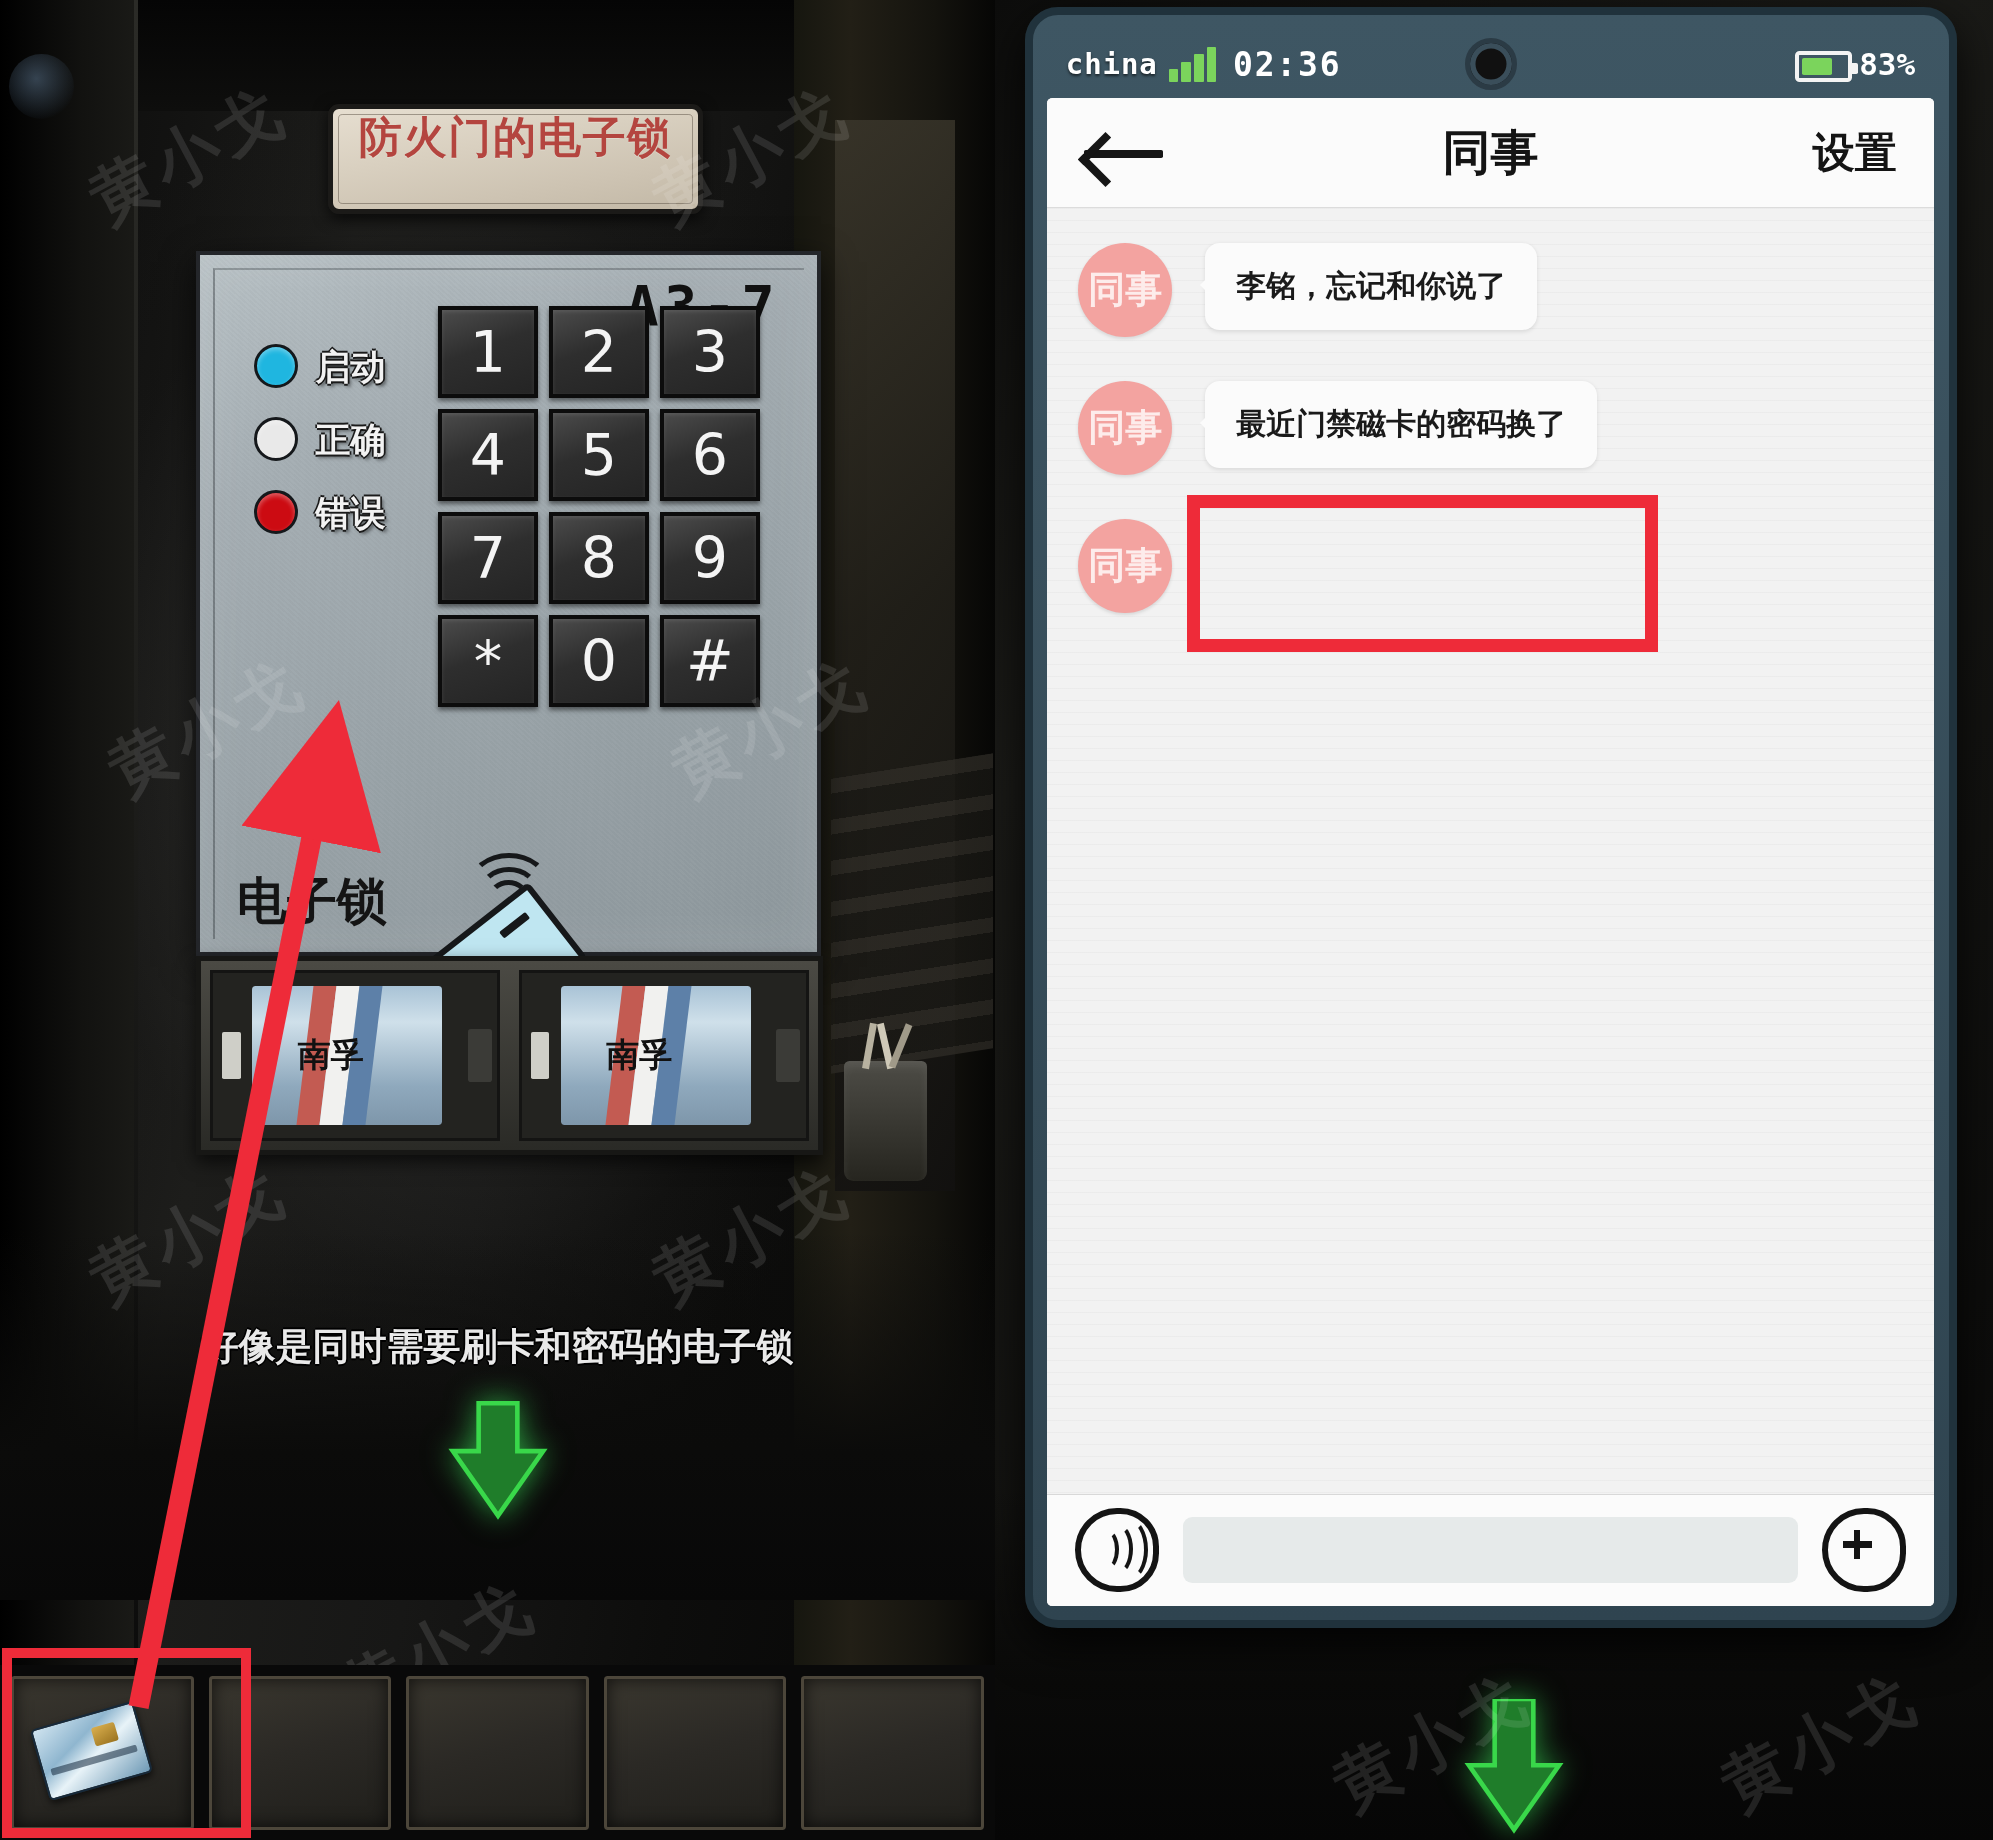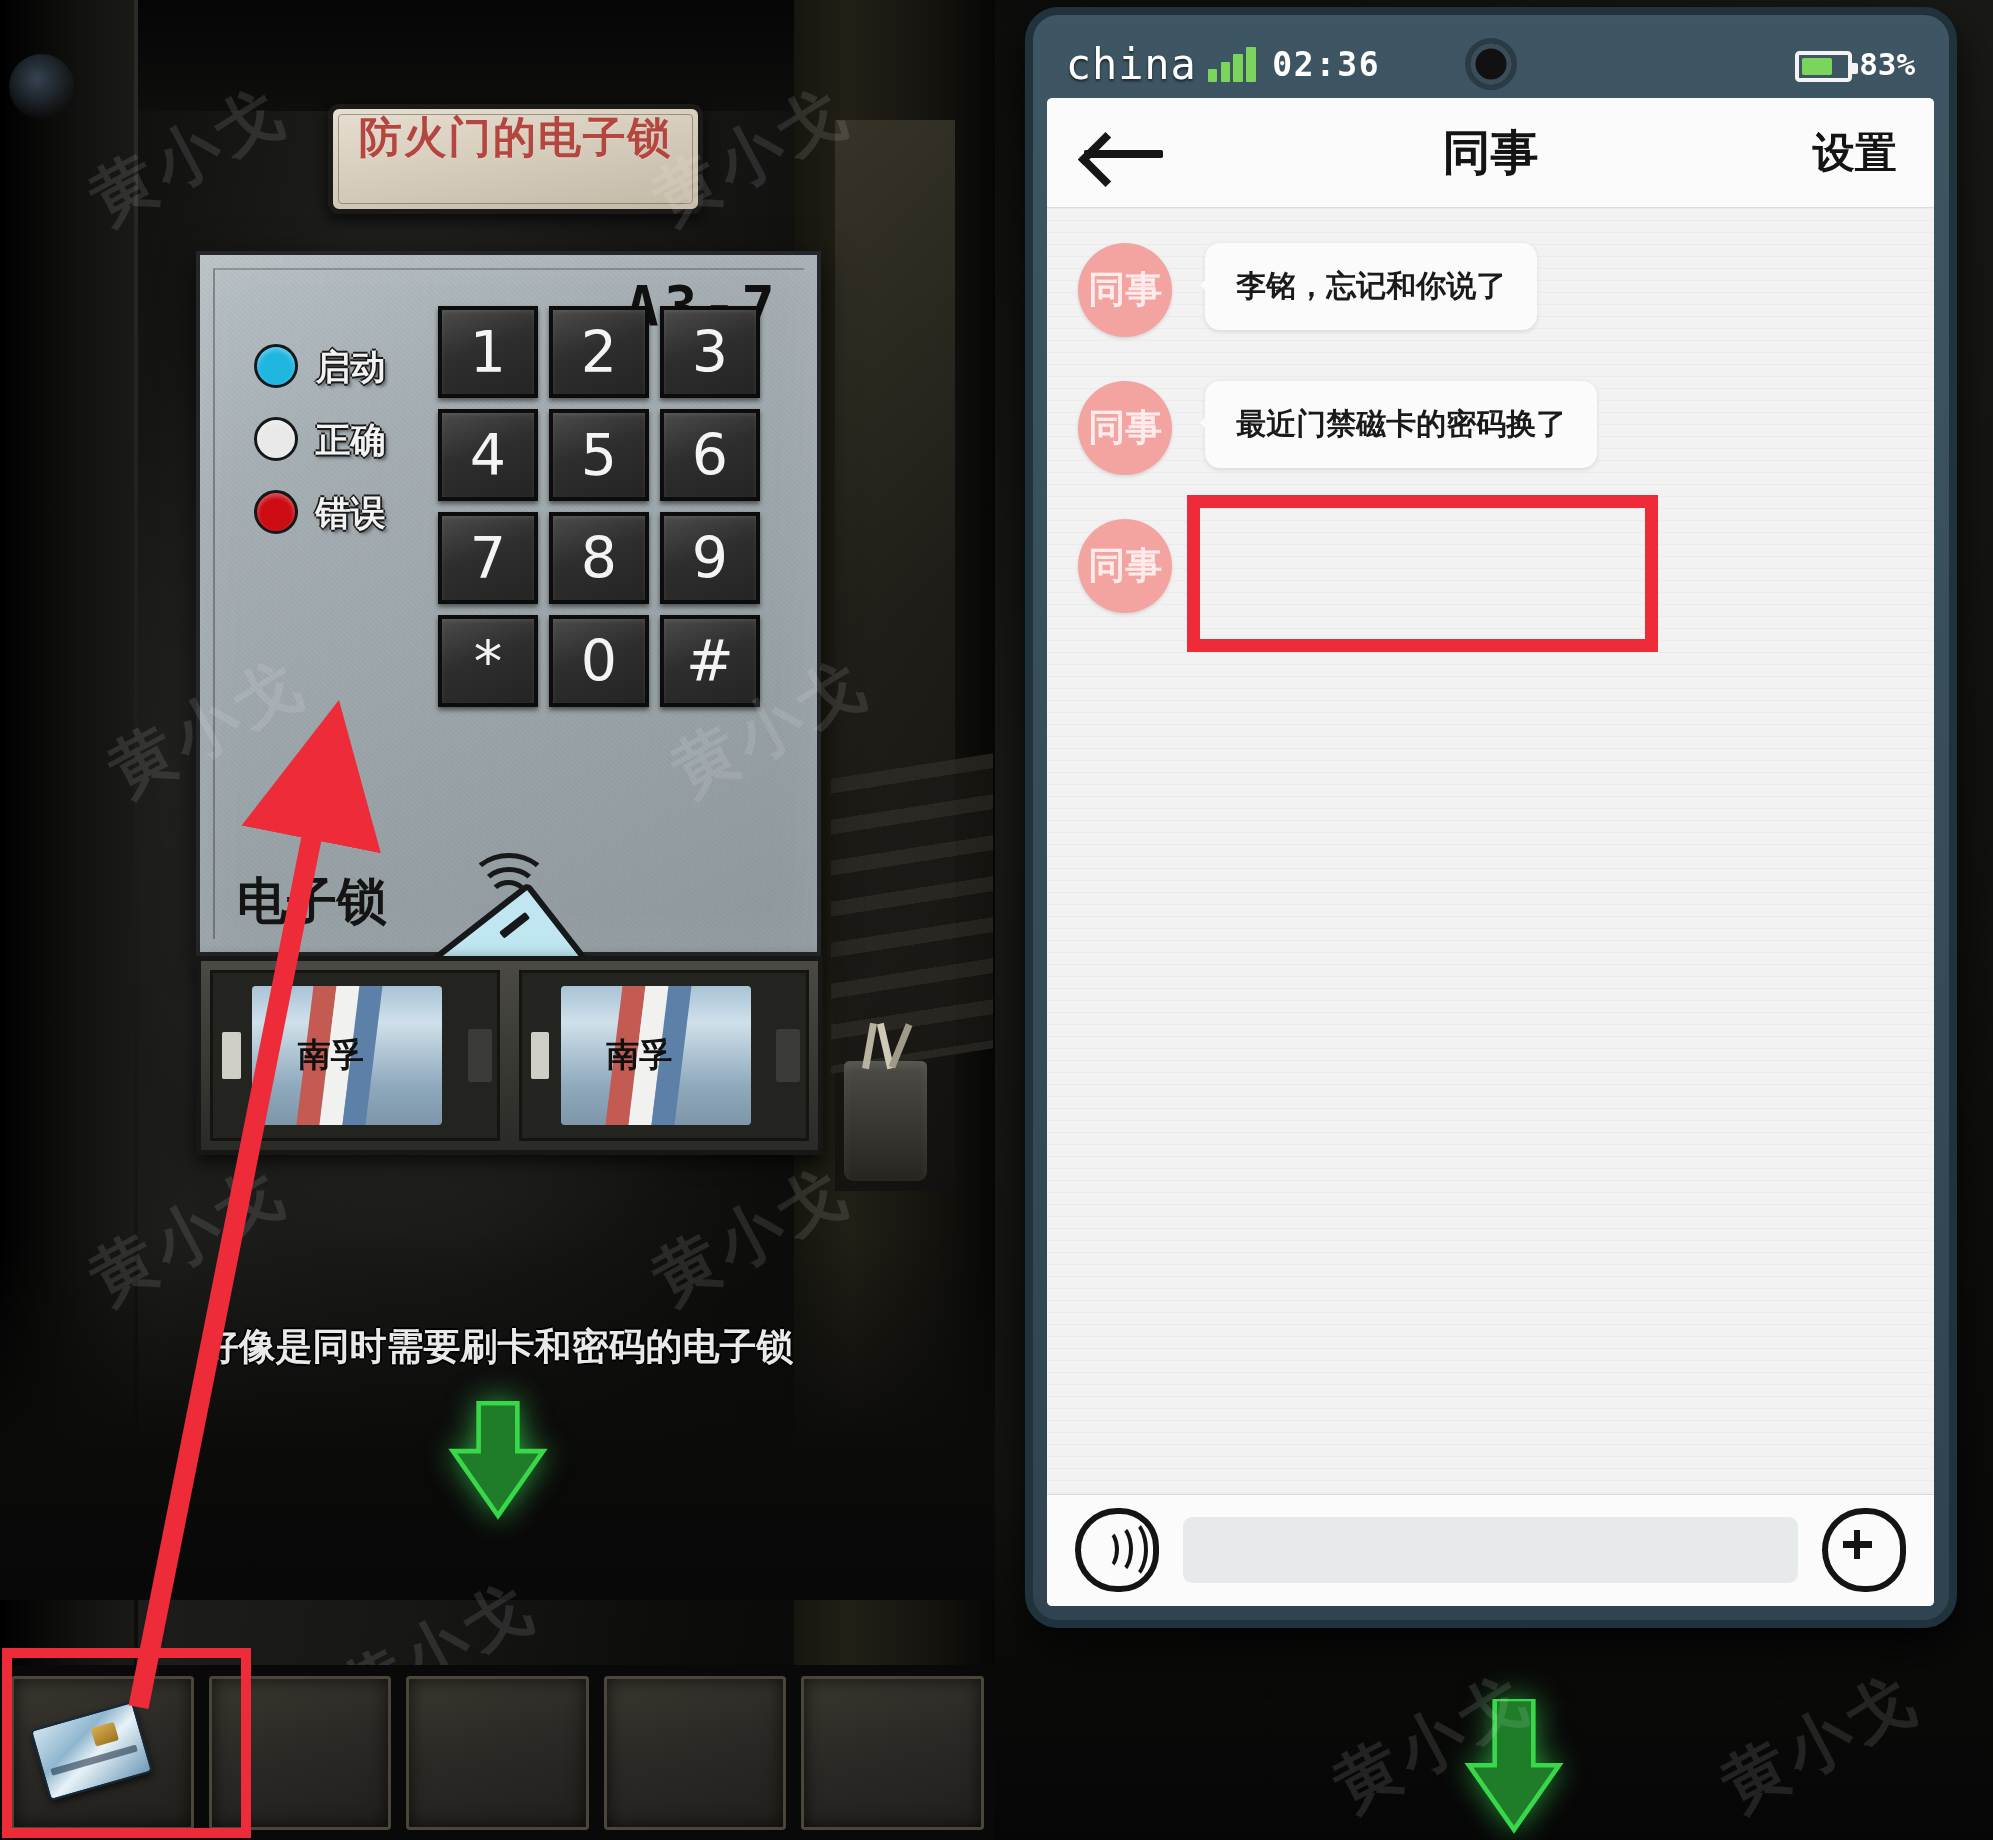--- a/index.html
+++ b/index.html
@@ -142,21 +142,21 @@
     background:linear-gradient(140deg,#0d0d0c 0%,#1a1a17 30%,#121210 62%,#070707 100%);overflow:hidden;}
   .phone-floor{position:absolute;left:0;bottom:0;width:999px;height:351px;
     background:linear-gradient(180deg,rgba(10,10,9,0),#0a0a09 55%,#060606 100%);}
   .phone-darrow{position:absolute;left:52%;bottom:0px;transform:translateX(-50%);}
   .phone-darrow svg{filter:drop-shadow(0 0 14.8px rgba(60,230,90,.6));}
 
   .phone{position:absolute;left:29.5px;top:7.4px;width:932px;height:1621px;border-radius:33px;
     background:linear-gradient(180deg,#3e5663,#2f4450);border:8.3px solid #20323c;
     box-shadow:0 16.6px 46px rgba(0,0,0,.8);box-sizing:border-box;padding:14.8px;}
   .status{height:68px;display:flex;align-items:center;padding:0 18.5px;color:#fff;position:relative;}
-  .carrier{font-size:42px;font-weight:normal;font-family:"DejaVu Sans Mono","Liberation Mono",monospace;
+  .carrier{font-size:29px;font-weight:bold;font-family:"DejaVu Sans Mono","Liberation Mono",monospace;
     letter-spacing:0.9px;text-shadow:0 1.8px 2.8px rgba(0,0,0,.6);}
   .sig{display:flex;align-items:flex-end;gap:3.7px;margin-left:11px;}
   .sig i{display:block;width:9.2px;background:#7bd45c;border-radius:0.9px;}
   .clock{margin-left:16.6px;font-size:33px;font-weight:bold;
     font-family:"DejaVu Sans Mono","Liberation Mono",monospace;letter-spacing:1.8px;}
   .cam{position:absolute;left:50%;top:50%;transform:translate(-50%,-50%);width:42px;height:42px;
     border-radius:50%;background:#111;border:5.5px solid #2b3b45;box-shadow:inset 0 0 0 5.5px #3a4e5a;}
   .batt-ind{margin-left:auto;display:flex;align-items:flex-end;gap:7.4px;}
   .batt-shell{width:57px;height:31px;border:4.6px solid #f3f3f3;border-radius:4.6px;position:relative;
     display:flex;align-items:center;padding:2.8px;box-sizing:border-box;}

